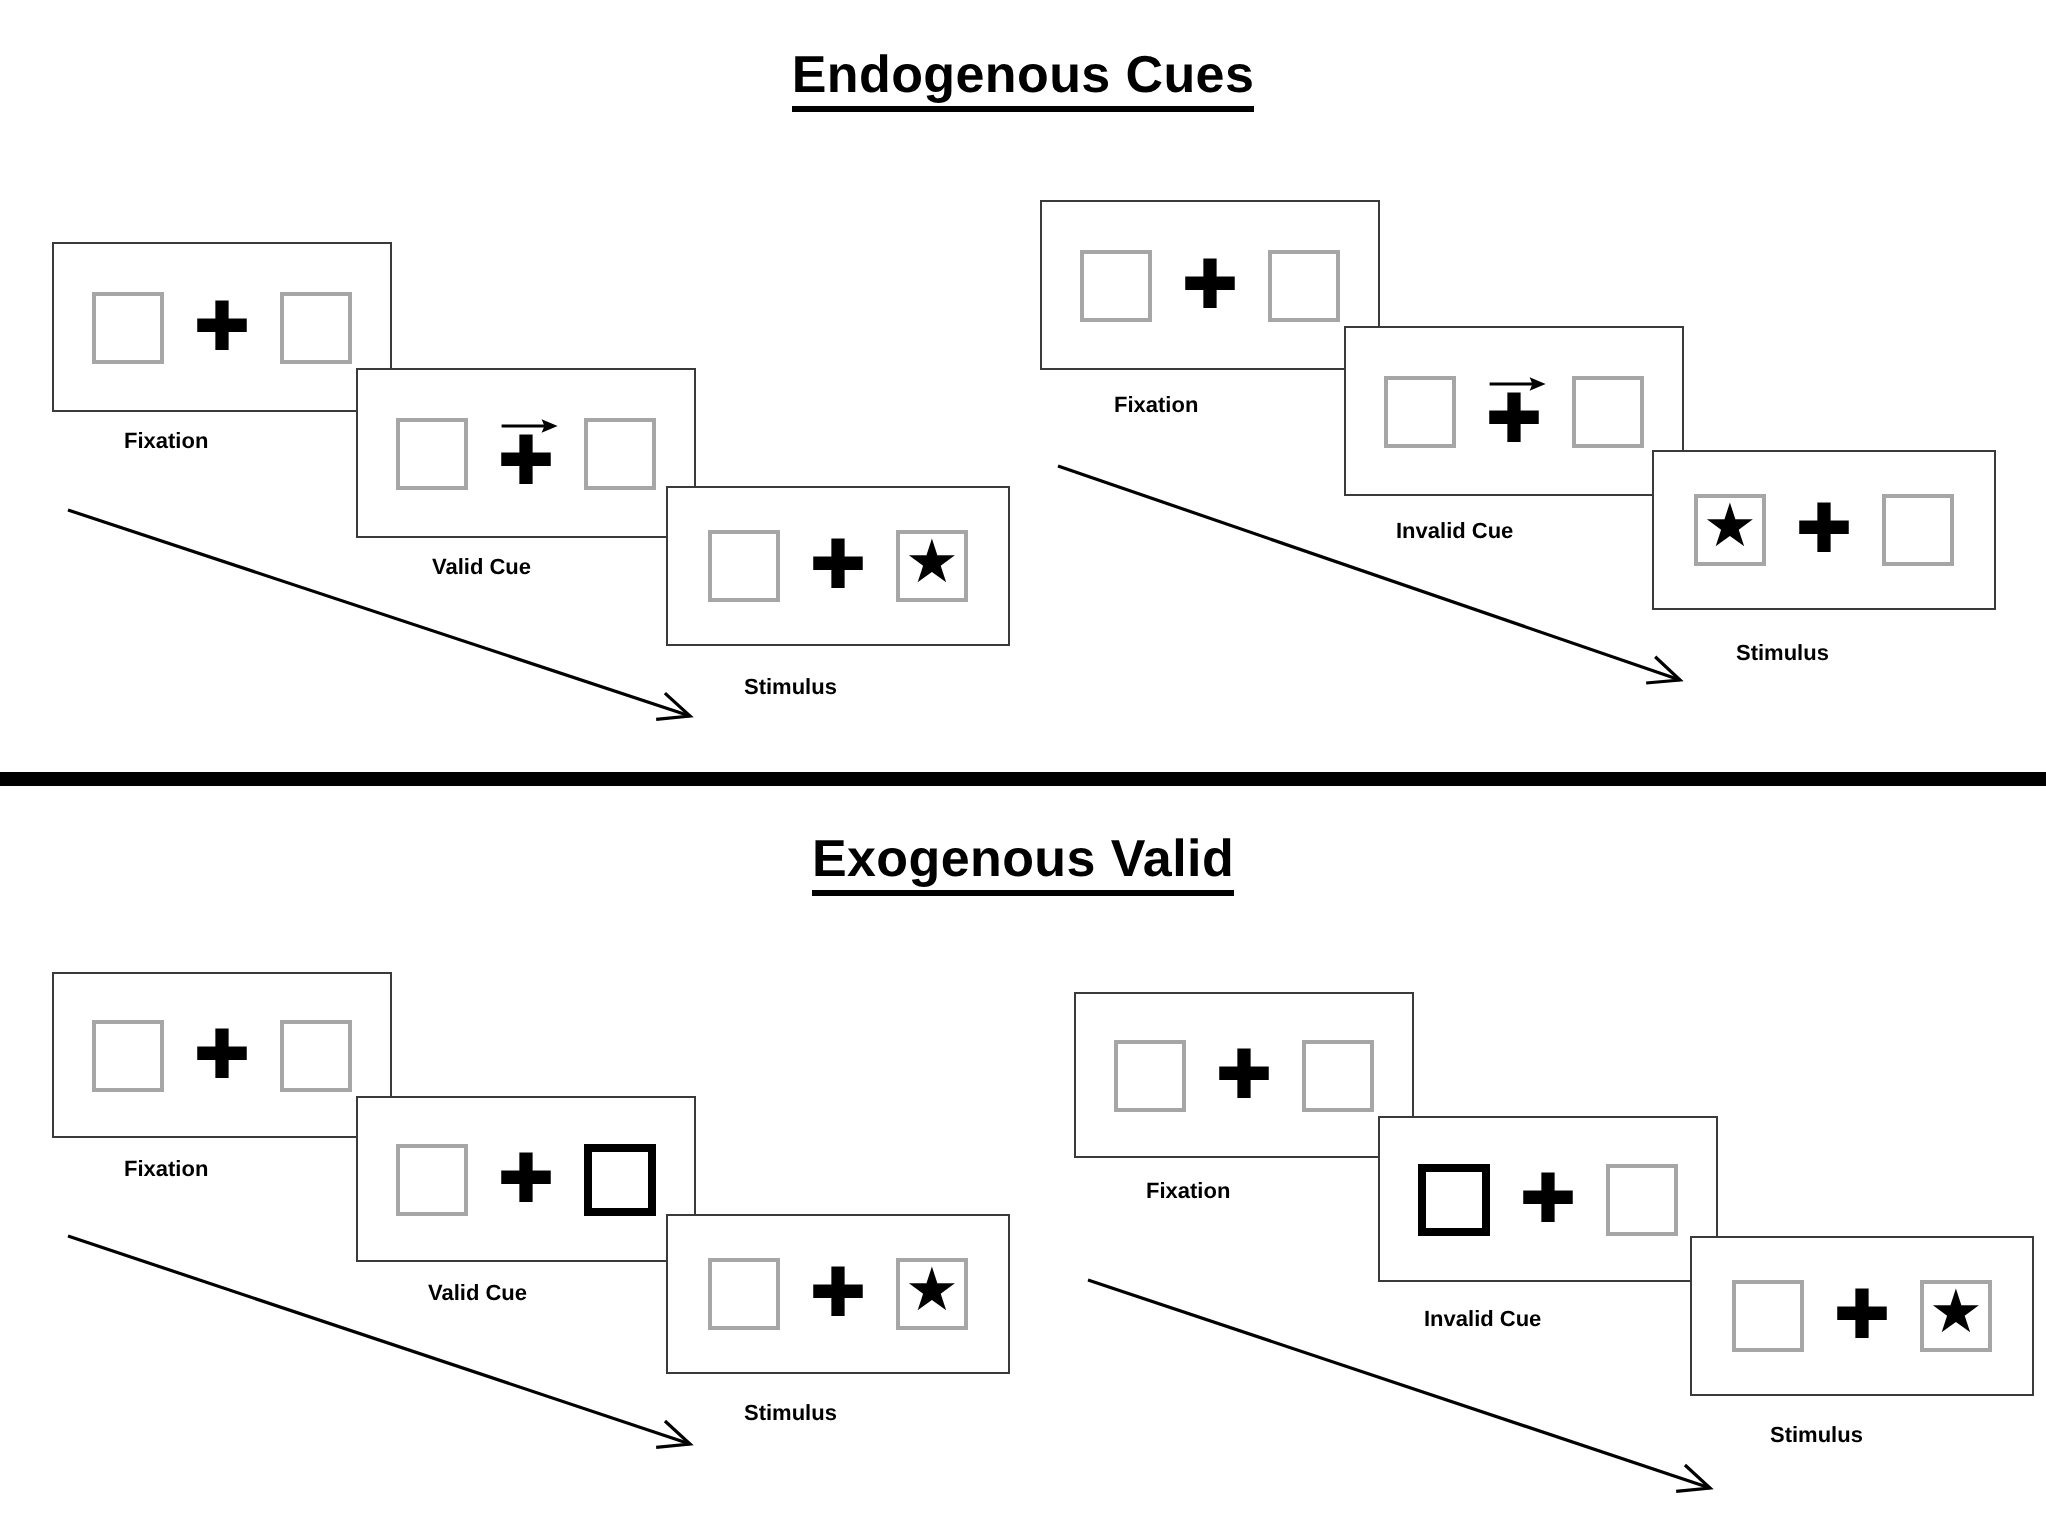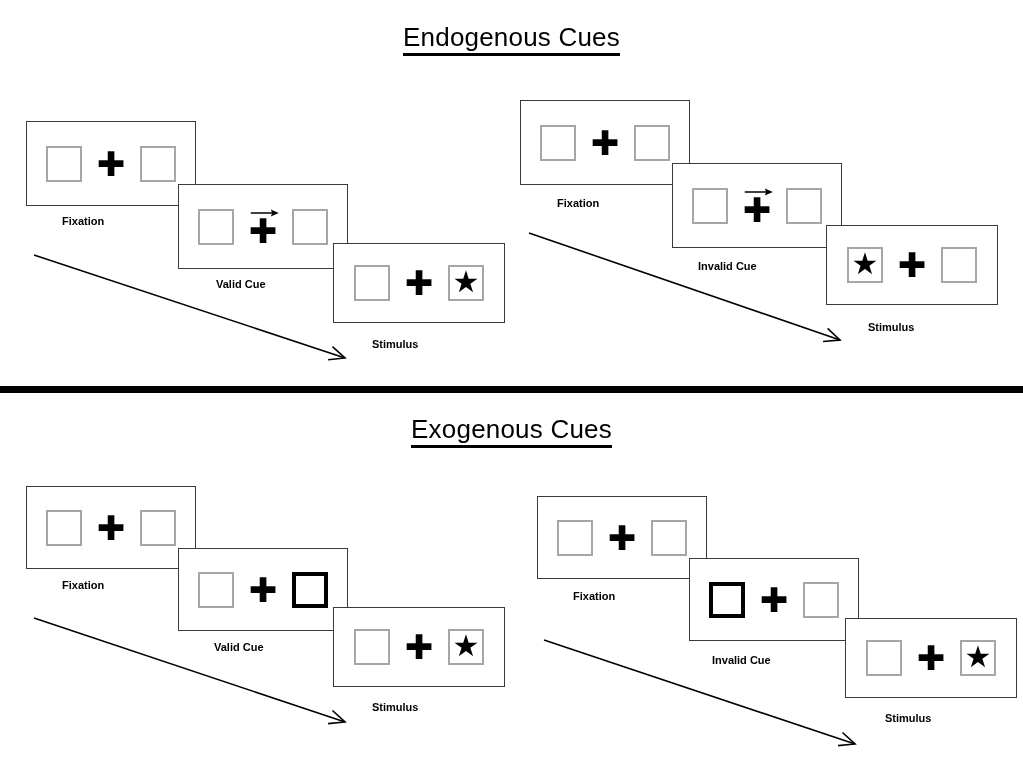--- a/index.html
+++ b/index.html
@@ -2,21 +2,21 @@
 <html><head>
 <meta charset="utf-8">
 <style>
   html,body{margin:0;padding:0;}
   body{
     width:1023px;height:767px;background:#ffffff;position:relative;
     font-family:"Liberation Sans",sans-serif;overflow:hidden;
   }
   .section-title{
     position:absolute;width:100%;text-align:center;
-    font-size:26px;font-weight:normal;color:#000;
+    font-size:26px;font-weight:bold;color:#000;
     letter-spacing:.2px;
   }
   .section-title span{
     border-bottom:3px solid #000;padding-bottom:1px;
   }
   .divider{
     position:absolute;left:0;width:1023px;height:7px;background:#000;
   }
   
   .panel{
@@ -70,21 +70,21 @@
 </head>
 <body>
 
 <div class="section-title" id="title-endogenous" style="top: 22px;">
   <span>Endogenous Cues</span>
 </div>
 
 <div class="divider" id="divider" style="top: 386px;"></div>
 
 <div class="section-title" id="title-exogenous" style="top: 414px;">
-  <span>Exogenous Cues</span>
+  <span>Exogenous Valid</span>
 </div>
 
 <svg class="flow-arrow" id="flow-layer" viewBox="0 0 1023 767" xmlns="http://www.w3.org/2000/svg">
     <g>
       <line x1="34" y1="255" x2="345" y2="358" stroke="#000000" stroke-width="1.6"></line>
       <path d="M332.4439720127532 346.5393647129195 L345 358 L328.08523486126995 359.70021184021357" fill="none" stroke="#000000" stroke-width="1.6"></path>
     </g>
     <g>
       <line x1="529" y1="233" x2="840" y2="340" stroke="#000000" stroke-width="1.6"></line>
       <path d="M827.5771256980986 328.3951650559279 L840 340 L823.0667327138808 341.5048119539814" fill="none" stroke="#000000" stroke-width="1.6"></path>

